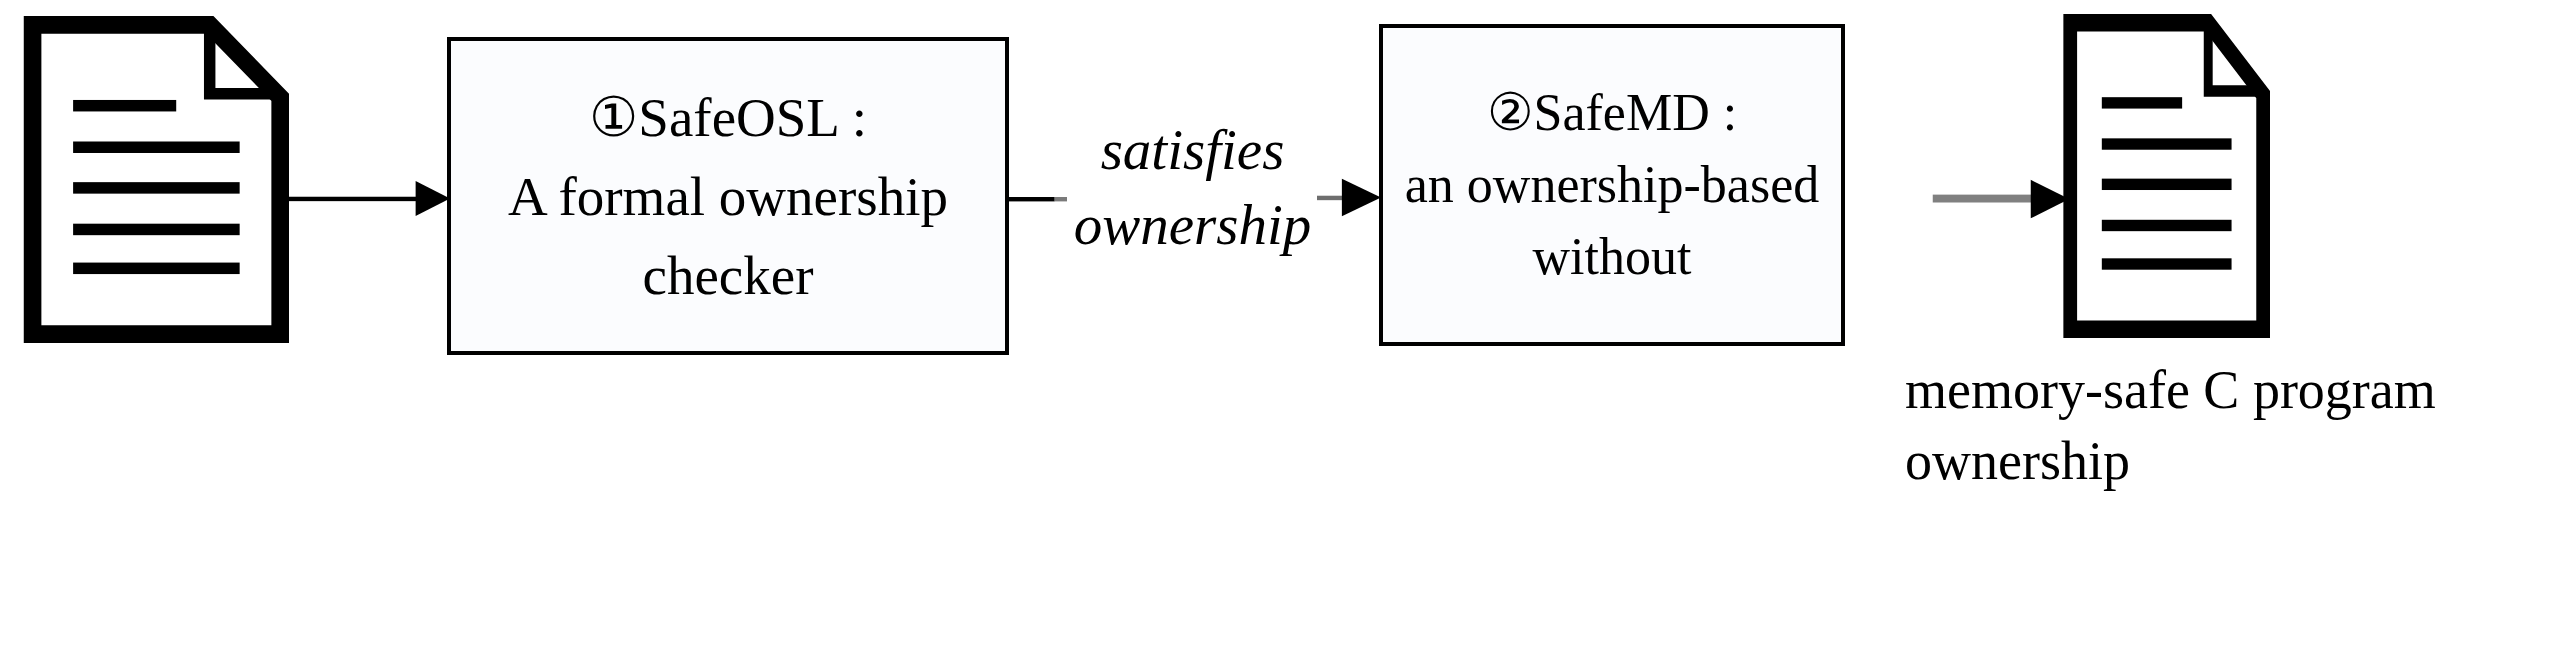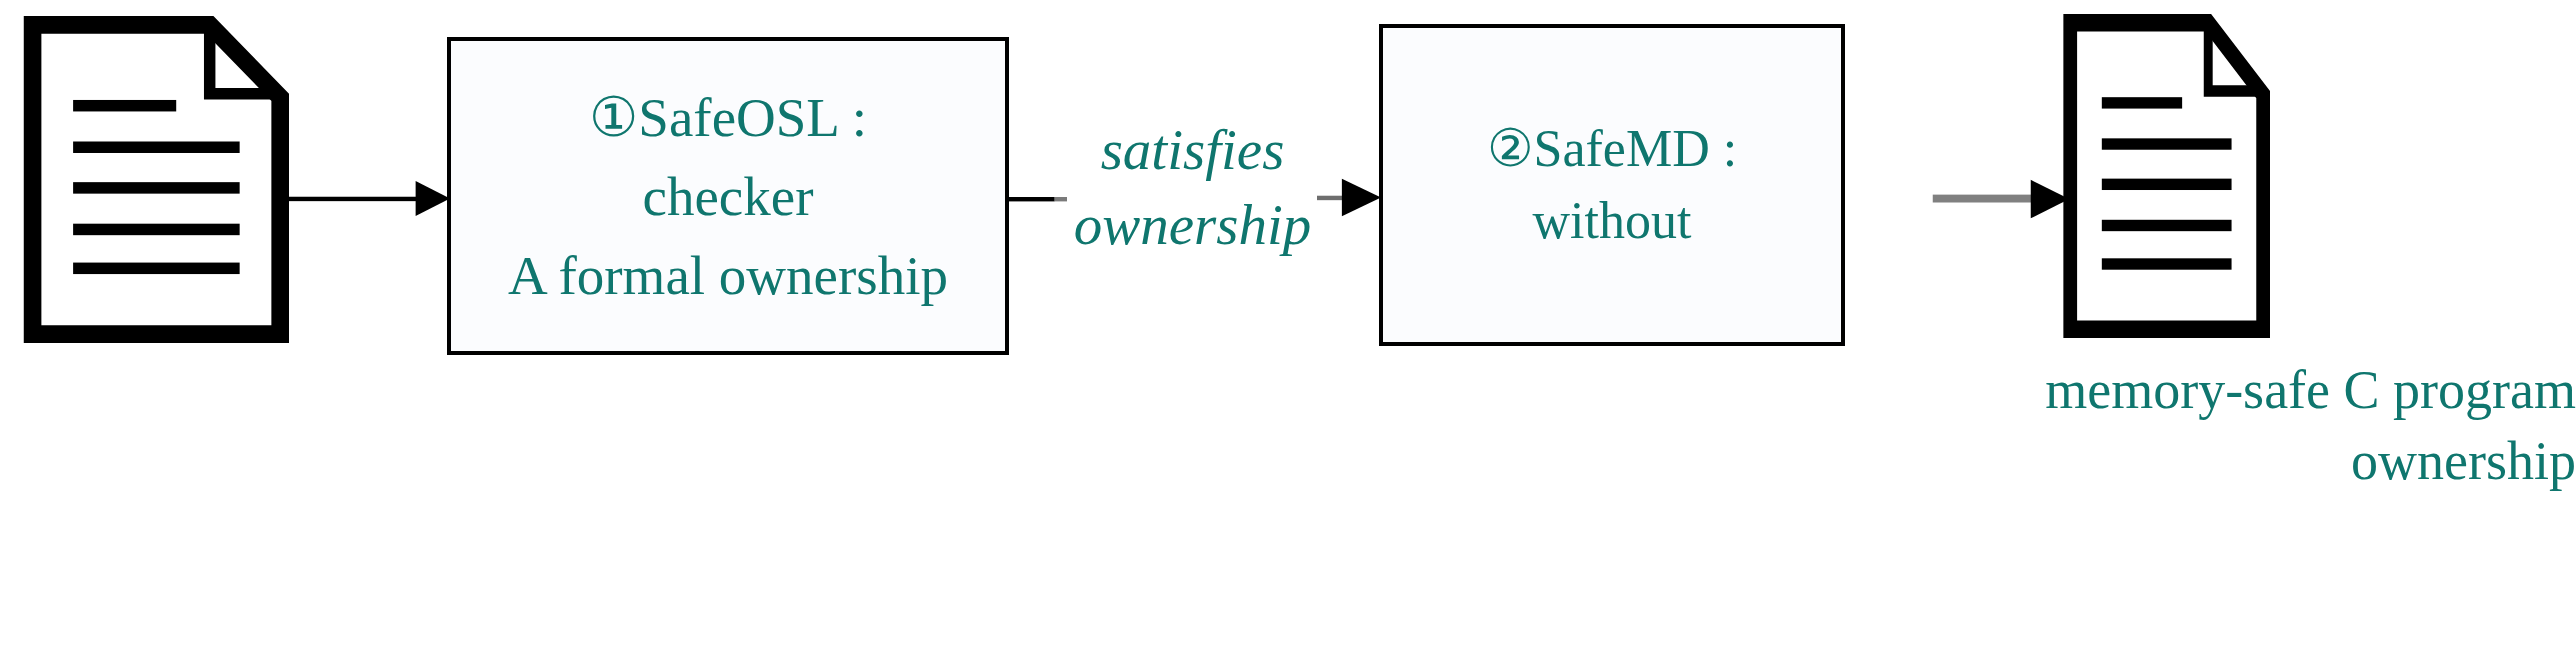--- a/index.html
+++ b/index.html
@@ -1,35 +1,35 @@
 <!DOCTYPE html>
 <html style="font-size:14px"><head>
 <meta charset="utf-8">
 <style>
   html,body{margin:0;padding:0;background:#fff;}
   .canvas{
     position:relative;width:2576px;height:665px;background:#ffffff;
-    font-family:"Liberation Serif","DejaVu Serif",serif;color:#0f766e;overflow:hidden;
+    font-family:"Liberation Serif","DejaVu Serif",serif;color:#000000;overflow:hidden;
   }
   .abs{position:absolute;}
   .box{
     position:absolute;box-sizing:border-box;
     background:#fbfcfe;border:4.4px solid #000;
     display:flex;flex-direction:column;justify-content:center;align-items:center;
     text-align:center;
   }
   .box1{left:447px;top:37px;width:562px;height:318px;font-size:55px;line-height:79px;}
   .box2{left:1379px;top:24px;width:466px;height:322px;font-size:52px;line-height:72px;}
   .edge-label{
     position:absolute;left:1047px;top:72px;width:291px;
     text-align:center;font-style:italic;font-size:57px;line-height:75px;margin-top:40px;
   }
   .caption{
     position:absolute;left:1905px;top:355px;width:671px;
-    text-align:right;font-size:54px;line-height:71px;
+    text-align:left;font-size:54px;line-height:71px;
   }
   .line{white-space:nowrap;}
   svg.abs{display:block;}
 </style>
 </head>
 <body>
 
 <div class="canvas">
 
   <svg class="abs" style="left:22px;top:16px;" width="267" height="327" viewBox="0 0 303 370" preserveAspectRatio="none">
@@ -42,41 +42,42 @@
     <rect x="58" y="279" width="189" height="13" fill="#000"></rect>
   </svg>
 
   <svg class="abs" style="left:287px;top:179px;" width="163" height="39" viewBox="0 0 185 44">
     <rect x="0" y="20" width="152" height="5" fill="#000"></rect>
     <polygon points="146,2 185,22 146,42" fill="#000"></polygon>
   </svg>
 
   <div class="box box1">
     <div class="line">①SafeOSL :</div>
+    <div class="line">A formal ownership</div>
     <div class="line">checker</div>
-    <div class="line">A formal ownership</div>
   </div>
 
   <svg class="abs" style="left:1009px;top:197px;" width="58" height="5.3" viewBox="0 0 66 6">
     <rect x="0" y="0" width="52" height="5" fill="#000"></rect>
     <rect x="52" y="0" width="14" height="5" fill="#7a7a7a"></rect>
   </svg>
 
   <div class="edge-label">
     <div class="line">satisfies</div>
     <div class="line">ownership</div>
   </div>
 
   <svg class="abs" style="left:1317px;top:177px;" width="64" height="41" viewBox="0 0 72 46">
     <rect x="0" y="21" width="32" height="5" fill="#6e6e6e"></rect>
     <polygon points="28,2 72,23 28,44" fill="#000"></polygon>
   </svg>
 
   <div class="box box2">
     <div class="line">②SafeMD :</div>
+    <div class="line">an ownership-based</div>
     <div class="line">without</div>
 
   </div>
 
   <svg class="abs" style="left:1932px;top:178px;" width="138" height="42" viewBox="0 0 156 48">
     <rect x="0" y="19" width="120" height="9" fill="#808080"></rect>
     <polygon points="112,2 156,24 112,46" fill="#000"></polygon>
   </svg>
 
   <svg class="abs" style="left:2062px;top:14px;" width="208" height="324" viewBox="0 0 303 370" preserveAspectRatio="none">

